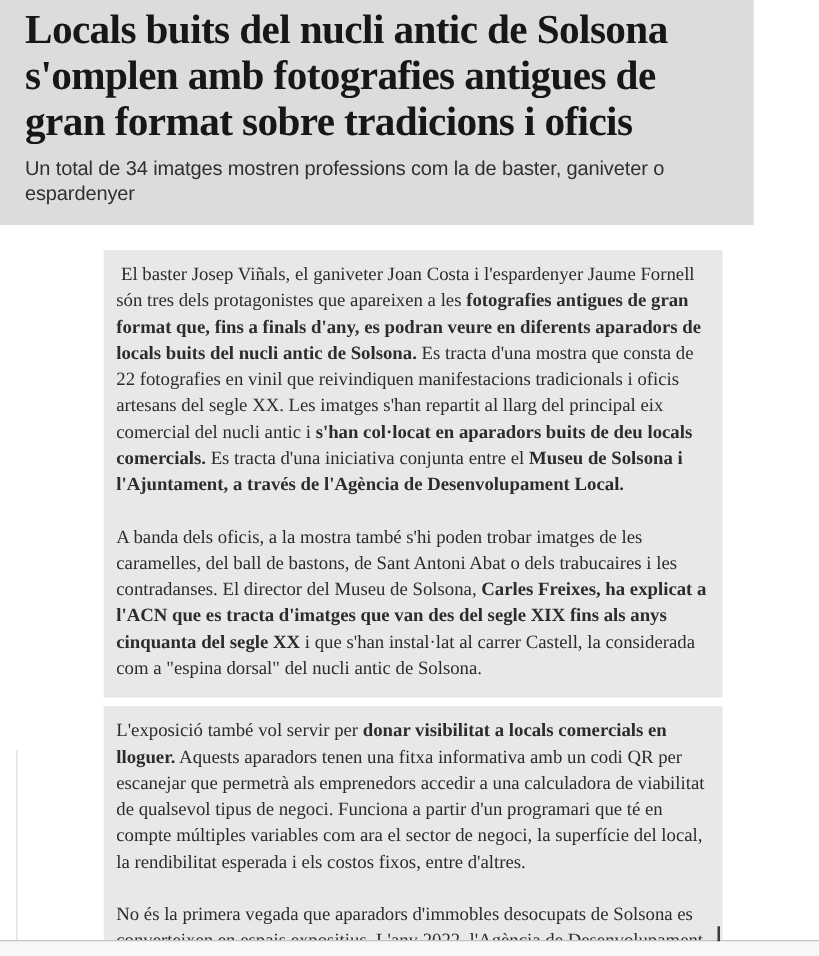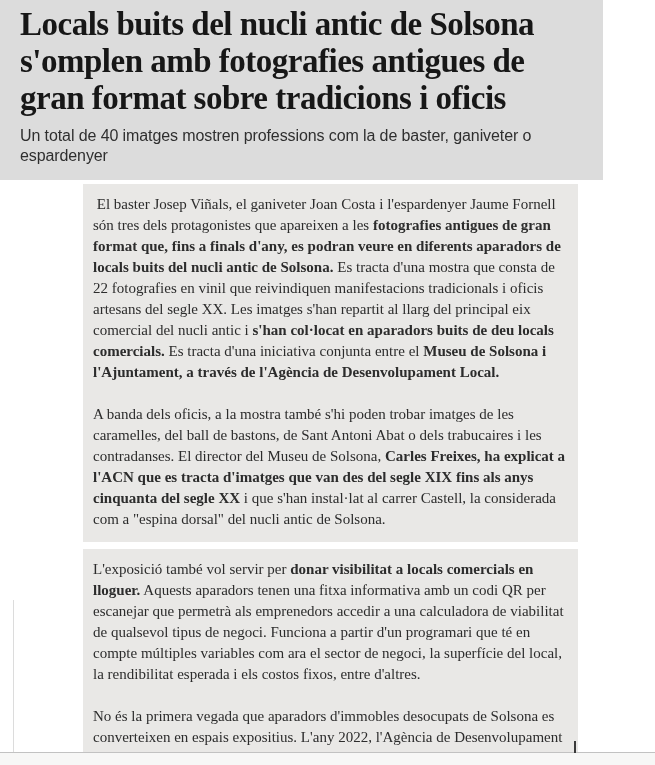--- a/index.html
+++ b/index.html
@@ -36,21 +36,21 @@
   }
 
   
   .content { position: relative; width: 655px; }
   .text-block {
     margin-left: 83px;
     width: 495px;
     background: var(--block-bg, #e9e8e6);
     padding: 10px 10px 12px 10px;
   }
-  .block-1 { margin-top: 4px; }
+  .block-1 { margin-top: 20px; }
   .block-2 { margin-top: 7px; }
   .text-block p {
     font-family: "Liberation Serif", serif;
     font-size: 15px;
     line-height: 21px;
     color: var(--body-text, #2c2c2c);
     margin-bottom: 21px;
   }
   .text-block p:last-child { margin-bottom: 0; }
   .text-block .b { font-weight: 700; }
@@ -81,21 +81,21 @@
     background: #f7f7f6;
     border-top: 1px solid #c2c2c2;
     z-index: 3;
   }
 </style>
 </head>
 <body style="--page-bg: #ffffff; --header-bg: #dcdcdc; --block-bg: #e9e8e6; --headline-text: #171717; --subhead-text: #2f2f2f; --body-text: #2c2c2c; --link-color: #2a46c0;">
 
 <div class="header">
   <h1 class="headline">Locals buits del nucli antic de Solsona s'omplen amb fotografies antigues de gran format sobre tradicions i oficis</h1>
-  <div class="subhead">Un total de 40 imatges mostren professions com la de baster, ganiveter o espardenyer</div>
+  <div class="subhead">Un total de 34 imatges mostren professions com la de baster, ganiveter o espardenyer</div>
 </div>
 
 <div class="content">
   <div class="text-block block-1">
     <p><span>&nbsp;El baster Josep Viñals, el ganiveter Joan Costa i l'espardenyer Jaume Fornell són tres dels protagonistes que apareixen a les </span><span class="b">fotografies antigues de gran format que, fins a finals d'any, es podran veure en diferents aparadors de locals buits del nucli antic de Solsona.</span><span> Es tracta d'una mostra que consta de 22 fotografies en vinil que reivindiquen manifestacions tradicionals i oficis artesans del segle XX. Les imatges s'han repartit al llarg del principal eix comercial del nucli antic i </span><span class="b">s'han col·locat en aparadors buits de deu locals comercials.</span><span> Es tracta d'una iniciativa conjunta entre el </span><span class="b">Museu de Solsona i l'Ajuntament, a través de l'Agència de Desenvolupament Local.</span></p>
     <p><span>A banda dels oficis, a la mostra també s'hi poden trobar imatges de les caramelles, del ball de bastons, de Sant Antoni Abat o dels trabucaires i les contradanses. El director del Museu de Solsona, </span><span class="b">Carles Freixes, ha explicat a l'ACN que es tracta d'imatges que van des del segle XIX fins als anys cinquanta del segle XX</span><span> i que s'han instal·lat al carrer Castell, la considerada com a "espina dorsal" del nucli antic de Solsona.</span></p>
   </div>
 
   <div class="text-block block-2">
     <p><span>L'exposició també vol servir per </span><span class="b">donar visibilitat a locals comercials en lloguer.</span><span> Aquests aparadors tenen una fitxa informativa amb un codi QR per escanejar que permetrà als emprenedors accedir a una calculadora de viabilitat de qualsevol tipus de negoci. Funciona a partir d'un programari que té en compte múltiples variables com ara el sector de negoci, la superfície del local, la rendibilitat esperada i els costos fixos, entre d'altres.</span></p>

